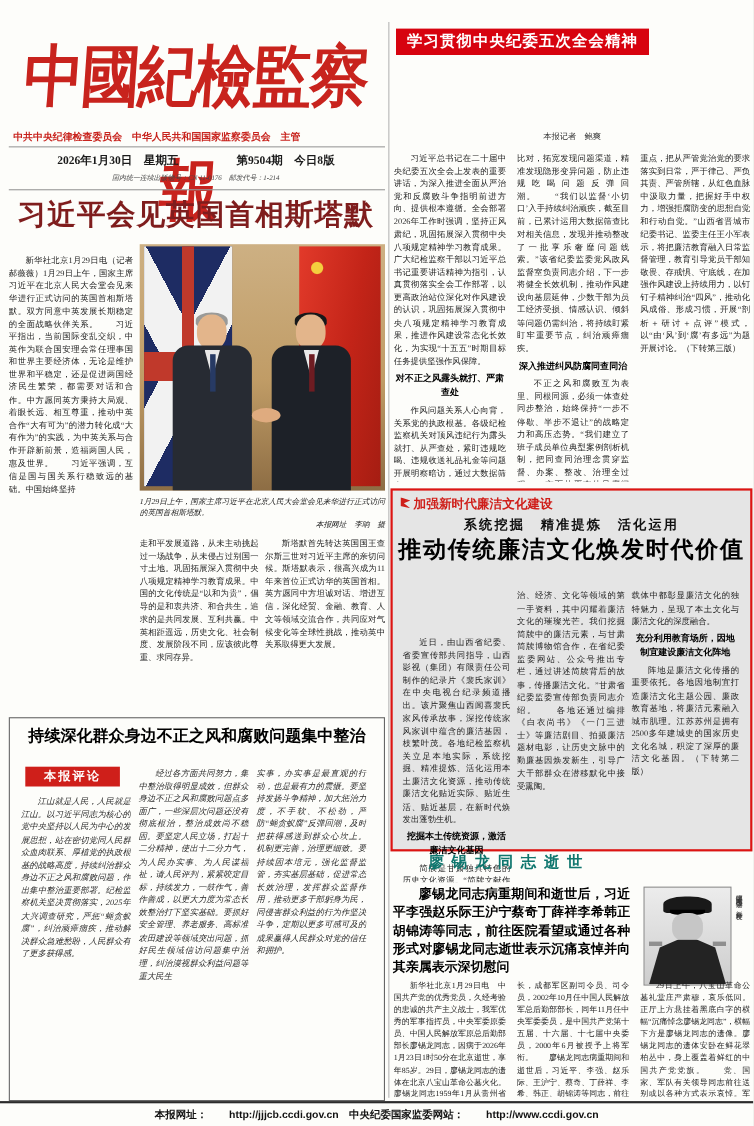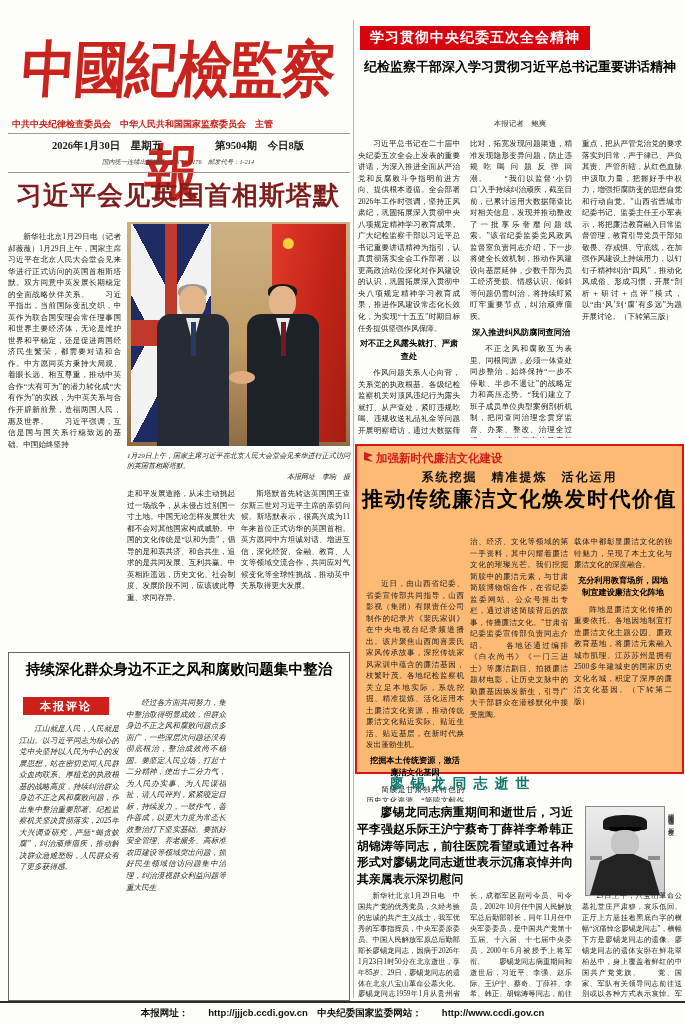--- a/index.html
+++ b/index.html
@@ -60,21 +60,21 @@
     color:#fff;font-weight:bold;font-size:11px;text-align:center;line-height:18px;letter-spacing:2px;}
   
   .badge-top{left:360px;top:26px;padding:3px 10px;background:#d7030f;color:#fff;
     font-weight:bold;font-size:14px;letter-spacing:1px;}
   .rt-kicker{left:356px;top:58px;width:328px;font-size:13px;font-weight:bold;text-align:center;color:#000;}
   .rt-head{left:354px;top:80px;width:330px;font-size:17.5px;font-weight:900;text-align:center;
     letter-spacing:0.5px;color:#000;}
   .byline{font-size:7.5px;color:#333;text-align:center;}
 
   
-  .cul-box{left:355px;top:444px;width:325px;height:326px;border:2.5px solid #dd1412;background:#fdba74;}
+  .cul-box{left:355px;top:444px;width:325px;height:326px;border:2.5px solid #dd1412;background:#e5e5e5;}
   .cul-tag{position:absolute;left:7px;top:5px;color:#cf1f1a;font-weight:bold;font-size:11.5px;}
   .tag-ico{display:inline-block;width:9px;height:10px;background:#cf1f1a;margin-right:3px;
     clip-path:polygon(0 0,100% 30%,35% 55%,100% 100%,0 80%);}
   .cul-kick{position:absolute;left:0;top:23px;width:100%;font-size:12px;font-weight:bold;
     text-align:center;letter-spacing:2px;color:#111;}
   .cul-head{position:absolute;left:0;top:39px;width:100%;font-size:21px;font-weight:900;
     text-align:center;letter-spacing:1.5px;color:#000;}
   .cul-byline{position:absolute;left:0;top:71px;width:100%;}
 
   
@@ -131,39 +131,41 @@
       <div class="body" style="background:#1d2128;"></div>
       <div class="shirt"></div>
       <div class="tie" style="background:#6e1c22;"></div>
     </div>
     <div class="hand"></div>
   </div>
   <div class="abs cap-line">1月29日上午，国家主席习近平在北京人民大会堂会见来华进行正式访问的英国首相斯塔默。</div>
   <div class="abs cap-credit">本报网址　李响　摄</div>
 
   <div class="col" style="left:127px;top:488px;width:108px;height:158px;">
-    <div>走和平发展道路，从未主动挑起过一场战争，从未侵占过别国一寸土地。中国无论怎样发展壮大都不会对其他国家构成威胁。中国的文化传统是“以和为贵”，倡导的是和衷共济、和合共生，追求的是共同发展、互利共赢。中英相距遥远，历史文化、社会制度、发展阶段不同，应该彼此尊重、求同存异。</div>
+    <div>走和平发展道路，从未主动挑起过一场战争，从未侵占过别国一寸土地。巩固拓展深入贯彻中央八项规定精神学习教育成果。中国的文化传统是“以和为贵”，倡导的是和衷共济、和合共生，追求的是共同发展、互利共赢。中英相距遥远，历史文化、社会制度、发展阶段不同，应该彼此尊重、求同存异。</div>
   </div>
   <div class="col" style="left:241px;top:488px;width:109px;height:158px;">
     <div class="para">斯塔默首先转达英国国王查尔斯三世对习近平主席的亲切问候。斯塔默表示，很高兴成为11年来首位正式访华的英国首相。英方愿同中方坦诚对话、增进互信，深化经贸、金融、教育、人文等领域交流合作，共同应对气候变化等全球性挑战，推动英中关系取得更大发展。</div>
   </div>
 
   <div class="abs comm-box">
     <div class="comm-head sans">持续深化群众身边不正之风和腐败问题集中整治</div>
     <div class="comm-badge">本报评论</div>
     <div class="col italic-col" style="left:10px;top:70px;width:100px;height:268px;">
       <div class="para">江山就是人民，人民就是江山。以习近平同志为核心的党中央坚持以人民为中心的发展思想，站在密切党同人民群众血肉联系、厚植党的执政根基的战略高度，持续纠治群众身边不正之风和腐败问题，作出集中整治重要部署。纪检监察机关坚决贯彻落实，2025年大兴调查研究，严惩“蝇贪蚁腐”，纠治顽瘴痼疾，推动解决群众急难愁盼，人民群众有了更多获得感。</div>
     </div>
     <div class="col italic-col" style="left:117px;top:44px;width:100px;height:294px;">
       <div class="para">经过各方面共同努力，集中整治取得明显成效，但群众身边不正之风和腐败问题点多面广，一些深层次问题还没有彻底根治，整治成效尚不稳固。要坚定人民立场，打起十二分精神，使出十二分力气，为人民办实事、为人民谋福祉，请人民评判，紧紧咬定目标，持续发力，一鼓作气，善作善成，以更大力度为常态长效整治打下坚实基础。要抓好安全管理、养老服务、高标准农田建设等领域突出问题，抓好民生领域信访问题集中治理，纠治漠视群众利益问题等重大民生</div>
     </div>
+    <div class="col italic-col" style="left:224px;top:44px;width:100px;height:294px;">
+      <div>实事，办实事是最直观的行动，也是最有力的震慑。要坚持发扬斗争精神，加大惩治力度，不手软、不松劲，严防“蝇贪蚁腐”反弹回潮，及时把获得感送到群众心坎上。　　机制更完善，治理更细致。要持续固本培元，强化监督监管，夯实基层基础，促进常态长效治理，发挥群众监督作用，推动更多干部躬身为民，同侵害群众利益的行为作坚决斗争，定期以更多可感可及的成果赢得人民群众对党的信任和拥护。</div>
+    </div>
   </div>
 
   <div class="abs badge-top">学习贯彻中央纪委五次全会精神</div>
-  <div class="abs rt-kicker">纪检监察干部深入学习贯彻习近平总书记重要讲话精神</div>
   <div class="abs byline" style="left:358px;top:119px;width:324px;">本报记者　鲍爽</div>
 
   <div class="col" style="left:358px;top:138px;width:102px;height:300px;">
     <div class="para">习近平总书记在二十届中央纪委五次全会上发表的重要讲话，为深入推进全面从严治党和反腐败斗争指明前进方向、提供根本遵循。全会部署2026年工作时强调，坚持正风肃纪，巩固拓展深入贯彻中央八项规定精神学习教育成果。　　广大纪检监察干部以习近平总书记重要讲话精神为指引，认真贯彻落实全会工作部署，以更高政治站位深化对作风建设的认识，巩固拓展深入贯彻中央八项规定精神学习教育成果，推进作风建设常态化长效化，为实现“十五五”时期目标任务提供坚强作风保障。</div>
     <div class="col-sub">对不正之风露头就打、严肃查处</div>
     <div class="para">作风问题关系人心向背，关系党的执政根基。各级纪检监察机关对顶风违纪行为露头就打、从严查处，紧盯违规吃喝、违规收送礼品礼金等问题开展明察暗访，通过大数据筛查</div>
   </div>
   <div class="col" style="left:470px;top:138px;width:102px;height:300px;">
     <div>比对，拓宽发现问题渠道，精准发现隐形变异问题，防止违规吃喝问题反弹回潮。　　“我们以监督‘小切口’入手持续纠治顽疾，截至目前，已累计运用大数据筛查比对相关信息，发现并推动整改了一批享乐奢靡问题线索。”该省纪委监委党风政风监督室负责同志介绍，下一步将健全长效机制，推动作风建设向基层延伸，少数干部为员工经济受损、情感认识、倾斜等问题仍需纠治，将持续盯紧盯牢重要节点，纠治顽瘴痼疾。</div>
     <div class="col-sub">深入推进纠风防腐同查同治</div>

